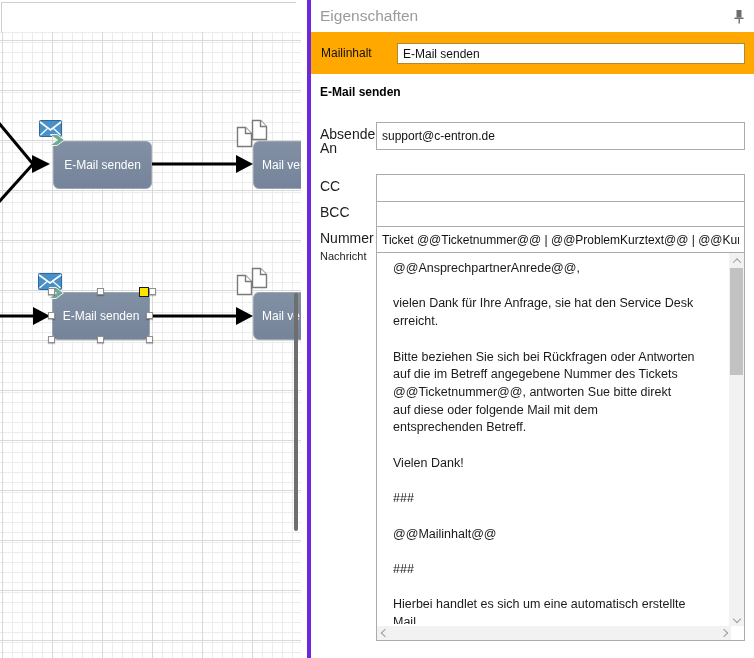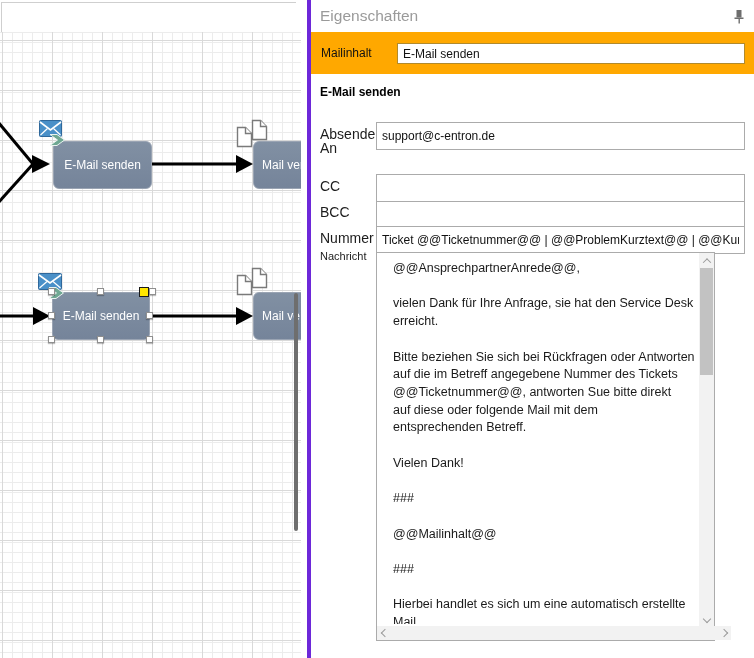--- a/index.html
+++ b/index.html
@@ -43,21 +43,21 @@
   #bezeichnung-input { position:absolute; left:86px; top:11px; width:348px; height:21px;
     border:1px solid #b08a2e; background:#fff; font-size:12px; padding:0 5px;
     font-family:inherit; color:#111; outline:none; }
   #section-heading { position:absolute; left:9px; top:85px; font-size:12px; font-weight:bold; color:#000; }
   .field-row { position:absolute; left:0; width:100%; height:21px; }
   .field-row .lbl { position:absolute; left:9px; top:4px; font-size:14px; color:#1c1c1c; }
   .field-row input { position:absolute; left:65px; top:0; width:369px; height:21px;
     border:1px solid #ababab; background:#fff; font-size:12px; padding:13px 5px;
     font-family:inherit; color:#111; outline:none; white-space:nowrap; overflow:hidden; }
   #nachricht-label { position:absolute; left:9px; top:250px; font-size:11px; color:#1c1c1c; }
-  #message-box { position:absolute; left:65px; top:252px; width:339px; height:389px;
+  #message-box { position:absolute; left:65px; top:252px; width:369px; height:389px;
     border:1px solid #ababab; background:#fff; }
   #message-text { position:absolute; left:16px; top:7px; right:16px; bottom:16px;
     font-size:12.5px; line-height:17.7px; color:#1a1a1a; white-space:pre; overflow:hidden; }
   .vscroll { position:absolute; right:0; top:0; width:15px; height:373px; background:#f2f2f2; }
   .hscroll { position:absolute; left:0; bottom:0; height:14px; width:354px; background:#f2f2f2; }
   .vthumb { position:absolute; left:1px; top:15px; width:13px; height:107px; background:#c2c2c2; }
   .sbtn { position:absolute; width:13px; height:13px; display:flex; align-items:center; justify-content:center; }
   .chev { width:6px; height:6px; border-right:1.5px solid #9a9a9a; border-bottom:1.5px solid #9a9a9a; }
   .chev.up    { transform:rotate(-135deg) translate(-1px,-1px); }
   .chev.down  { transform:rotate(45deg); }

